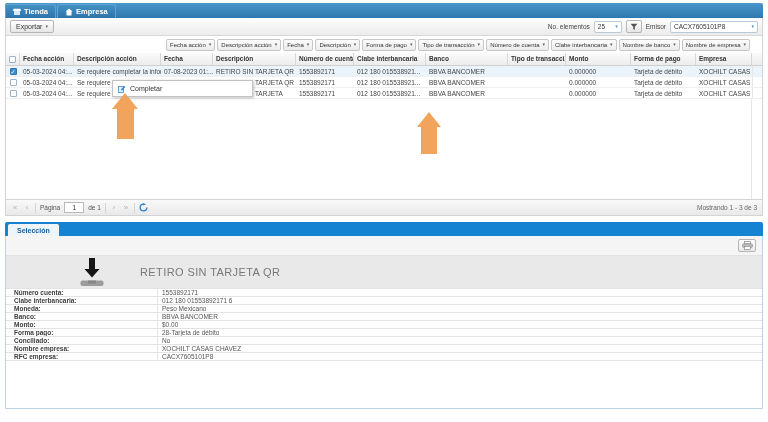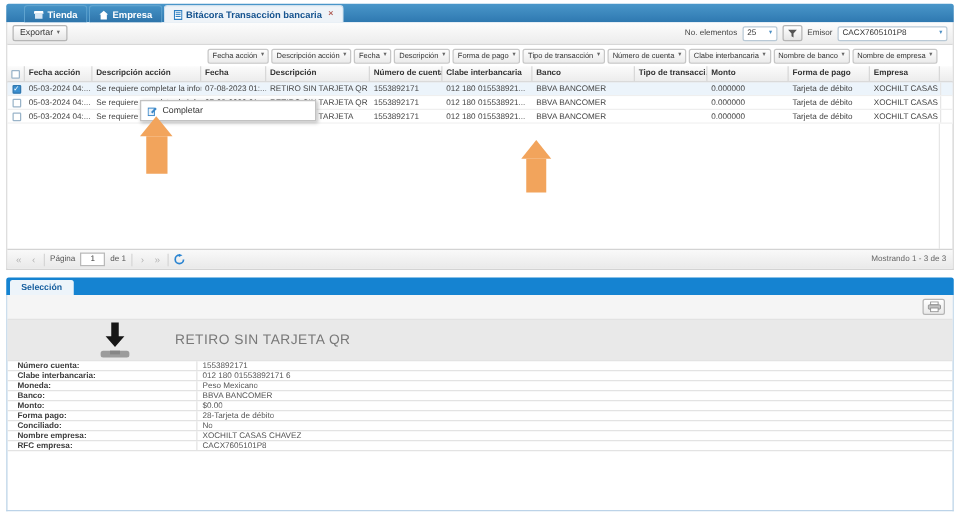--- a/index.html
+++ b/index.html
@@ -2,21 +2,21 @@
 <html><head>
 <meta charset="utf-8">
 <style>
   * { box-sizing: border-box; margin: 0; padding: 0; }
   html,body { width:768px; height:422px; background:#fff; overflow:hidden;
     font-family:"Liberation Sans","DejaVu Sans",sans-serif; }
   .app { position:absolute; left:5px; top:3px; width:758px; height:405px; }
 
   
   .tabstrip { height:15px; display:flex; align-items:flex-end;
-    background:linear-gradient(#4a97ca,#2e78b0); border-radius:2px 2px 0 0; padding-left:14px; }
+    background:linear-gradient(#4a97ca,#2e78b0); border-radius:2px 2px 0 0; padding-left:0; }
   .tab { display:flex; align-items:center; gap:3px; height:14px; padding:0 7px;
     font-size:7.5px; font-weight:bold; color:#fff;
     background:linear-gradient(#4391c5,#2e74aa); border:1px solid #5fa3cf; border-bottom:none;
     border-radius:3px 3px 0 0; margin-right:1px; cursor:default; }
   .tab.active { background:#eef3f8; color:#15538f; border-color:#cfe0ee; }
   .tab .close { color:#b05c55; font-weight:bold; font-size:7px; margin-left:2px; }
 
   
   .grid-frame { border:1px solid #d3d3d3; border-top:none; background:#fff; }
   .toolbar { height:18px; background:linear-gradient(#fdfdfd,#ececec);
@@ -117,28 +117,20 @@
           <path d="M0.5 0.8 h7 l0.5 2.2 h-8 z" fill="#fff"></path>
         </svg>
       <span>Tienda</span>
     </div>
     <div class="tab">
       <svg width="8" height="8" viewBox="0 0 8 8">
           <path d="M4 0.5 L7.5 3.5 H6.5 V7.5 H1.5 V3.5 H0.5 Z" fill="#fff"></path>
         </svg>
       <span>Empresa</span>
     </div>
-    <div class="tab active">
-      <svg width="7" height="8" viewBox="0 0 7 8">
-          <rect x="0.5" y="0.5" width="6" height="7" fill="#fff" stroke="#2f7fc1"></rect>
-          <path d="M1.5 2.2 h4 M1.5 3.7 h4 M1.5 5.2 h4" stroke="#2f7fc1" stroke-width="0.8"></path>
-        </svg>
-      <span>Bitácora Transacción bancaria</span>
-      <span class="close">×</span>
-    </div>
   </div>
 
   <div class="grid-frame">
 
     <div class="toolbar">
       <div class="btn">
         <span>Exportar</span>
         <span class="caret">▾</span>
       </div>
       <div class="toolbar-right">

